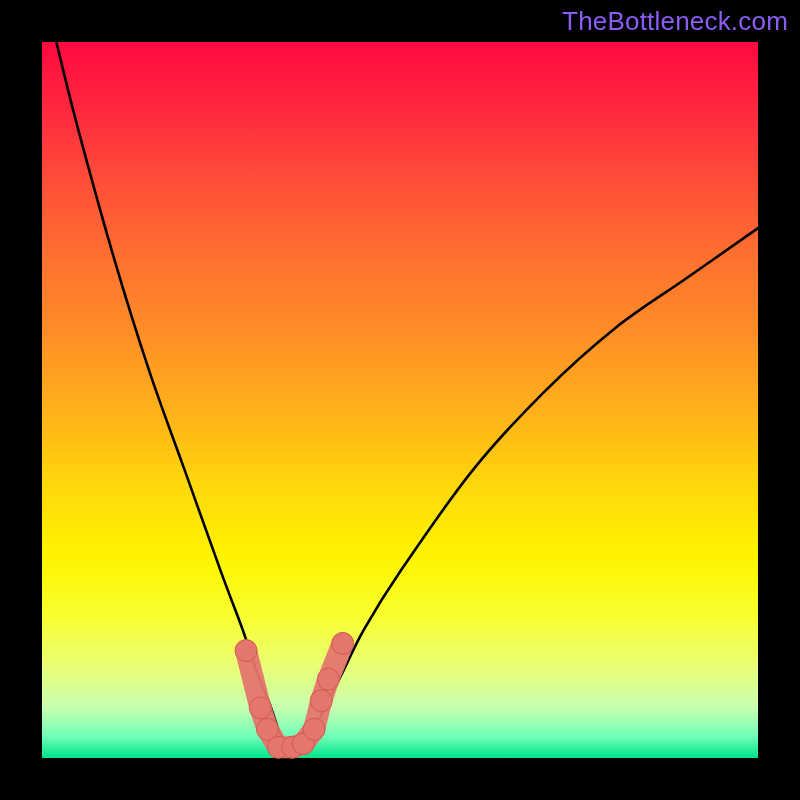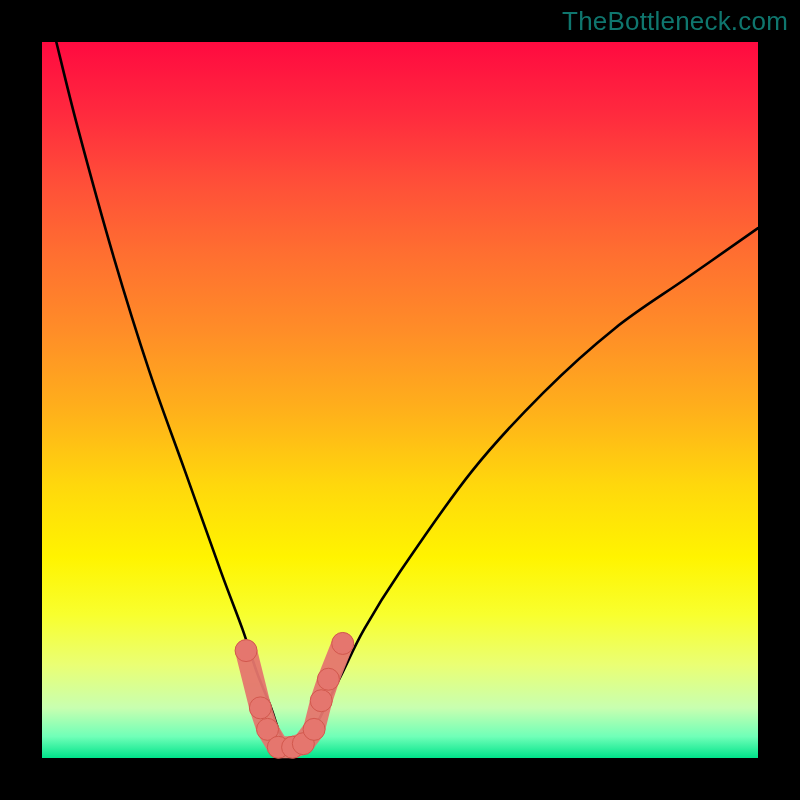--- a/index.html
+++ b/index.html
@@ -36,21 +36,21 @@
       #f8ff2e 80%,
       #eaff74 87%,
       #c8ffb0 93%,
       #70ffb8 97%,
       #00e38a 100%);
   }
   .watermark {
     position: absolute;
     top: 6px;
     right: 12px;
-    color: #0f766e;
+    color: #8b5cf6;
     font-size: 26px;
     font-weight: 500;
     letter-spacing: 0.2px;
     user-select: none;
   }
   svg.curve-layer {
     position: absolute;
     left: 0;
     top: 0;
     width: 716px;

